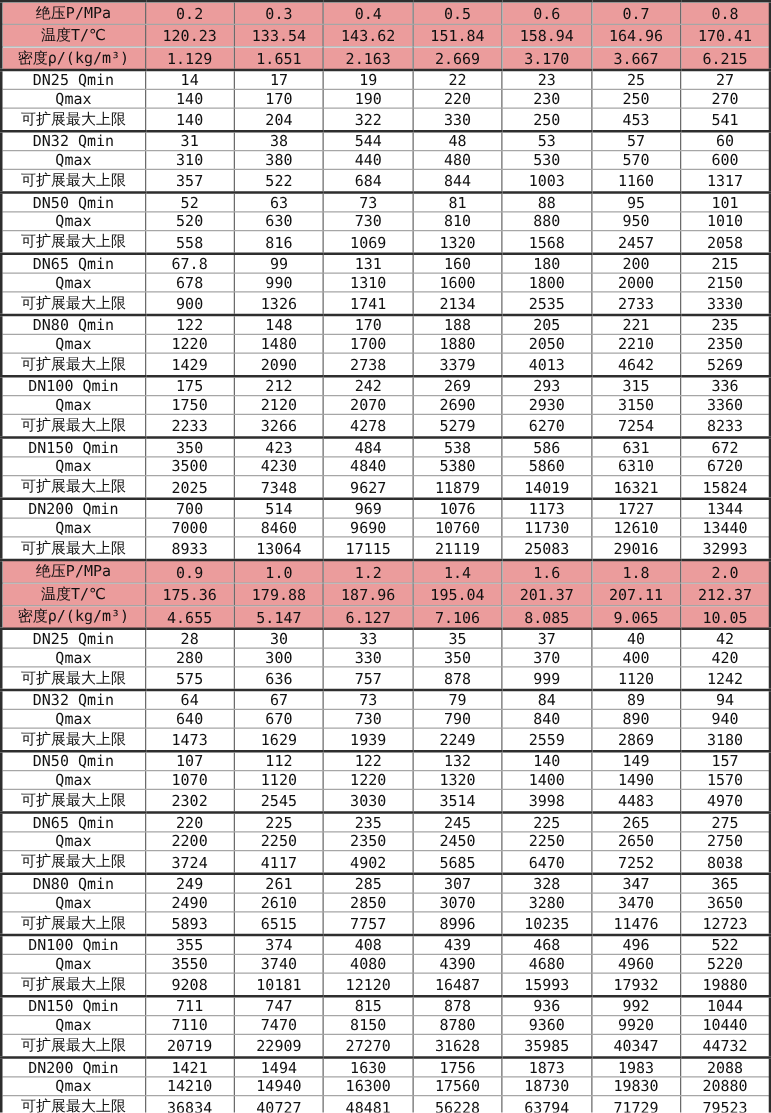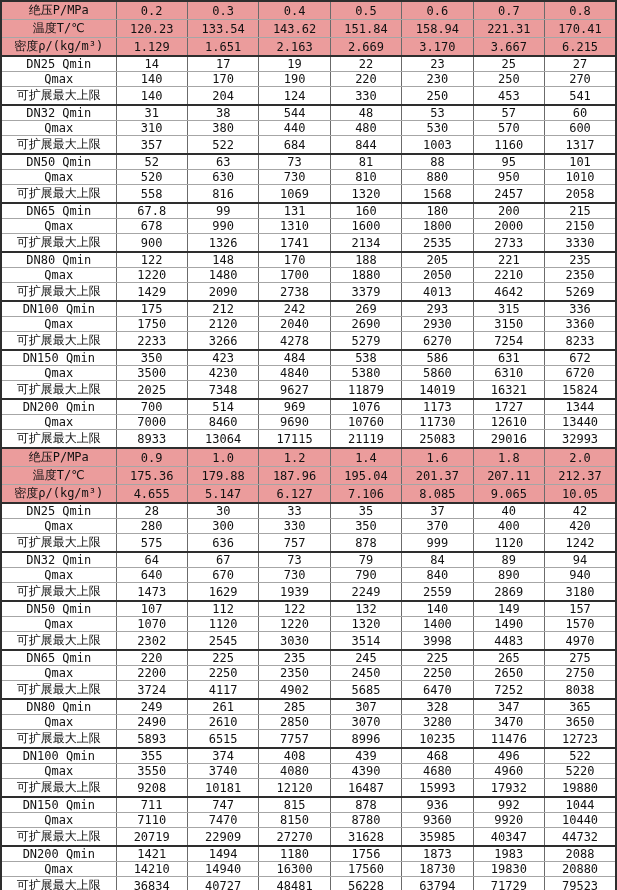--- a/index.html
+++ b/index.html
@@ -72,21 +72,21 @@
           <td>0.7</td>
           <td>0.8</td>
         </tr>
         <tr class="hdr ">
           <td class="lbl">温度T/℃</td>
           <td>120.23</td>
           <td>133.54</td>
           <td>143.62</td>
           <td>151.84</td>
           <td>158.94</td>
-          <td>221.31</td>
+          <td>164.96</td>
           <td>170.41</td>
         </tr>
         <tr class="hdr ">
           <td class="lbl">密度ρ/(kg/m³)</td>
           <td>1.129</td>
           <td>1.651</td>
           <td>2.163</td>
           <td>2.669</td>
           <td>3.170</td>
           <td>3.667</td>
@@ -109,21 +109,21 @@
           <td>190</td>
           <td>220</td>
           <td>230</td>
           <td>250</td>
           <td>270</td>
         </tr>
         <tr class="">
           <td class="lbl">可扩展最大上限</td>
           <td>140</td>
           <td>204</td>
-          <td>124</td>
+          <td>322</td>
           <td>330</td>
           <td>250</td>
           <td>453</td>
           <td>541</td>
         </tr>
         <tr class="grp-top">
           <td class="lbl">DN32 Qmin</td>
           <td>31</td>
           <td>38</td>
           <td>544</td>
@@ -249,21 +249,21 @@
           <td>242</td>
           <td>269</td>
           <td>293</td>
           <td>315</td>
           <td>336</td>
         </tr>
         <tr class="">
           <td class="lbl">Qmax</td>
           <td>1750</td>
           <td>2120</td>
-          <td>2040</td>
+          <td>2070</td>
           <td>2690</td>
           <td>2930</td>
           <td>3150</td>
           <td>3360</td>
         </tr>
         <tr class="">
           <td class="lbl">可扩展最大上限</td>
           <td>2233</td>
           <td>3266</td>
           <td>4278</td>
@@ -569,21 +569,21 @@
           <td>27270</td>
           <td>31628</td>
           <td>35985</td>
           <td>40347</td>
           <td>44732</td>
         </tr>
         <tr class="grp-top">
           <td class="lbl">DN200 Qmin</td>
           <td>1421</td>
           <td>1494</td>
-          <td>1180</td>
+          <td>1630</td>
           <td>1756</td>
           <td>1873</td>
           <td>1983</td>
           <td>2088</td>
         </tr>
         <tr class="">
           <td class="lbl">Qmax</td>
           <td>14210</td>
           <td>14940</td>
           <td>16300</td>

